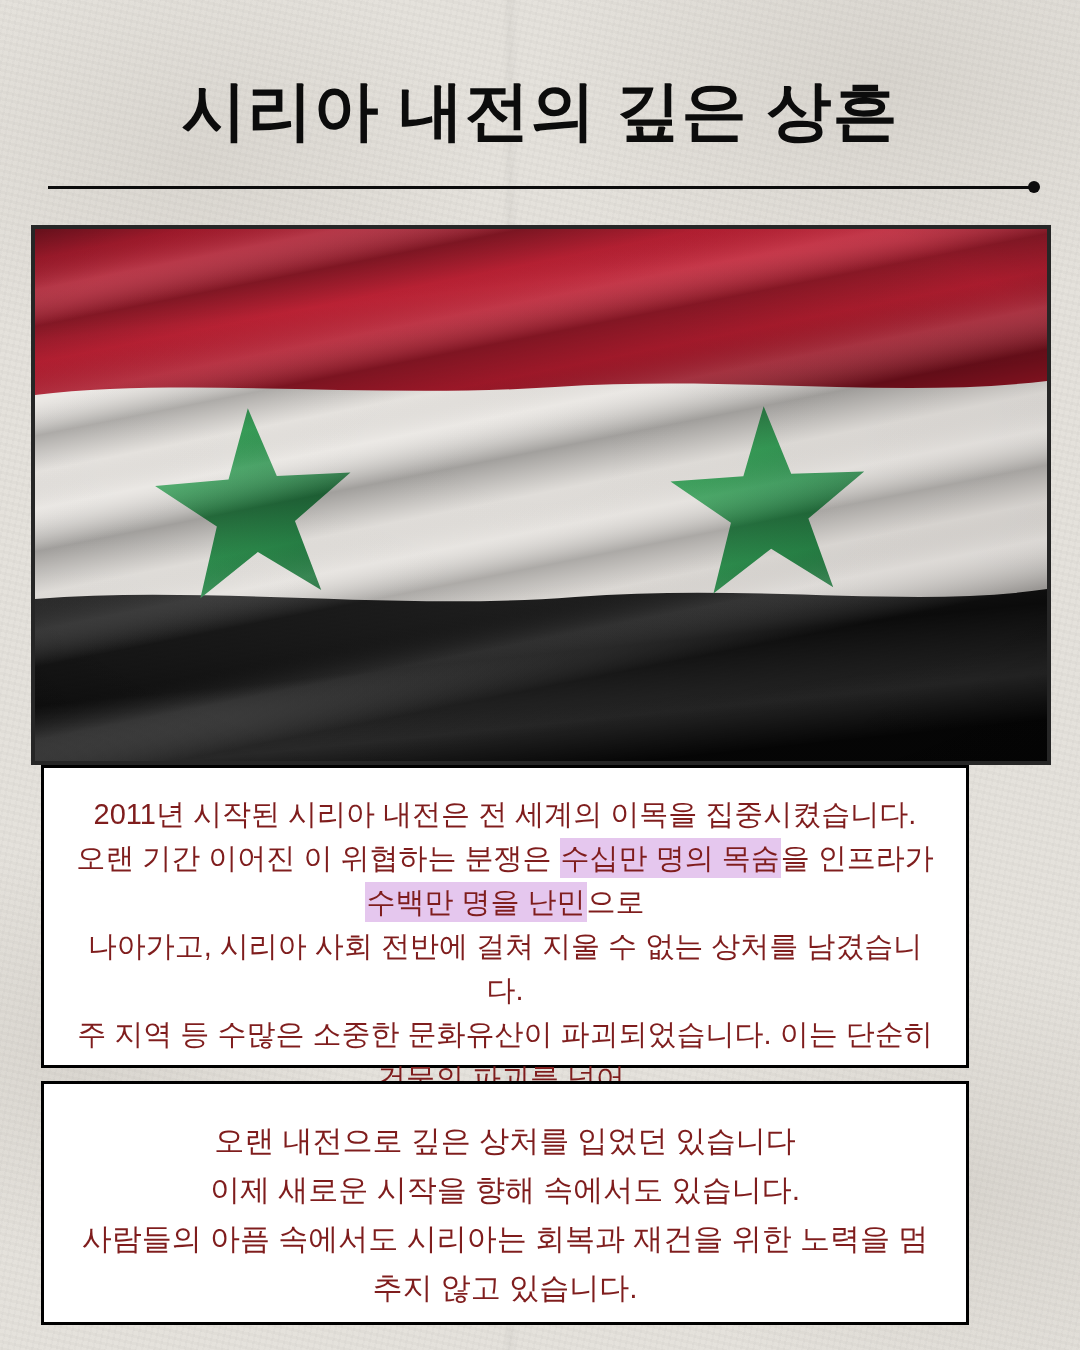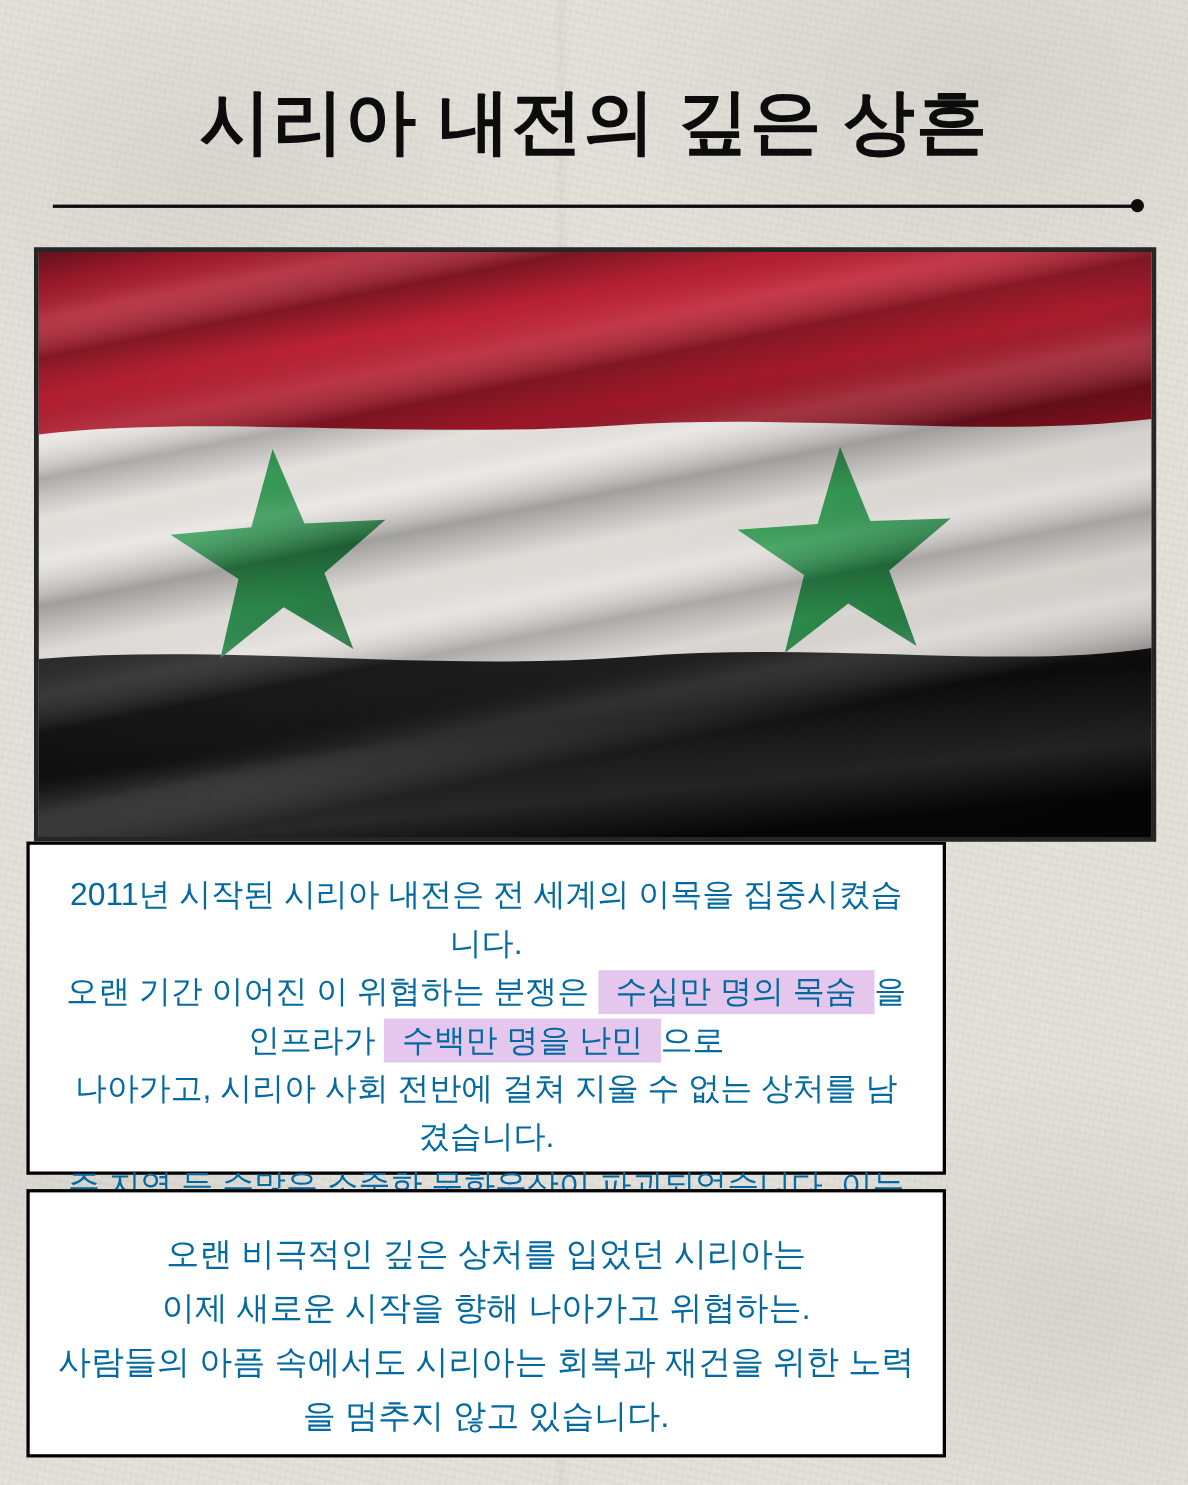--- a/index.html
+++ b/index.html
@@ -61,35 +61,35 @@
     top: 225px;
     width: 1020px;
     height: 540px;
     border: 4px solid #262626;
     background: #111;
   }
   .flag-card svg { display: block; width: 100%; height: 100%; }
 
   .text-card {
     position: absolute;
-    left: 24px;
-    width: 836px;
+    left: 41px;
+    width: 928px;
     border: 3px solid #000;
     background: #ffffff;
-    color: #0369a1;
+    color: #7f1d1d;
     text-align: center;
   }
   .card-1 { top: 765px; height: 303px; padding: 24px 30px 0; font-size: 29px; }
   .card-1 .line { line-height: 44px; }
   .card-2 { top: 1081px; height: 244px; padding: 32px 24px 0; font-size: 30px; }
   .card-2 .line { line-height: 49px; }
 
   .hl {
     background: var(--hl, #e5c7ee);
-    padding: 4px 16px;
+    padding: 4px 1px;
   }
 </style>
 </head>
 <body>
 
 <div class="page">
 
   <h1 class="title">시리아 내전의 깊은 상흔</h1>
 
   <div class="divider">
@@ -161,18 +161,18 @@
 
   <div class="text-card card-1">
       <div class="line"><span>2011년 시작된 시리아 내전은 전 세계의 이목을 집중시켰습니다.</span></div>
       <div class="line"><span>오랜 기간 이어진 이 위협하는 분쟁은 </span><span class="hl">수십만 명의 목숨</span><span>을 인프라가 </span><span class="hl">수백만 명을 난민</span><span>으로</span></div>
       <div class="line"><span>나아가고, 시리아 사회 전반에 걸쳐 지울 수 없는 상처를 남겼습니다.</span></div>
       <div class="line"><span>주 지역 등 수많은 소중한 문화유산이 파괴되었습니다. 이는 단순히 건물의 파괴를 넘어,</span></div>
       <div class="line"><span>시리아의 정체성과 미래를 위협하는 심각한 상황을 초래했습니다.</span></div>
     </div>
 
   <div class="text-card card-2">
-      <div class="line"><span>오랜 비극적인 깊은 상처를 입었던 시리아는</span></div>
-      <div class="line"><span>이제 새로운 시작을 향해 나아가고 위협하는.</span></div>
+      <div class="line"><span>오랜 내전으로 깊은 상처를 입었던 있습니다</span></div>
+      <div class="line"><span>이제 새로운 시작을 향해 속에서도 있습니다.</span></div>
       <div class="line"><span>사람들의 아픔 속에서도 시리아는 회복과 재건을 위한 노력을 멈추지 않고 있습니다.</span></div>
     </div>
 
 </div>
 
 </body></html>

